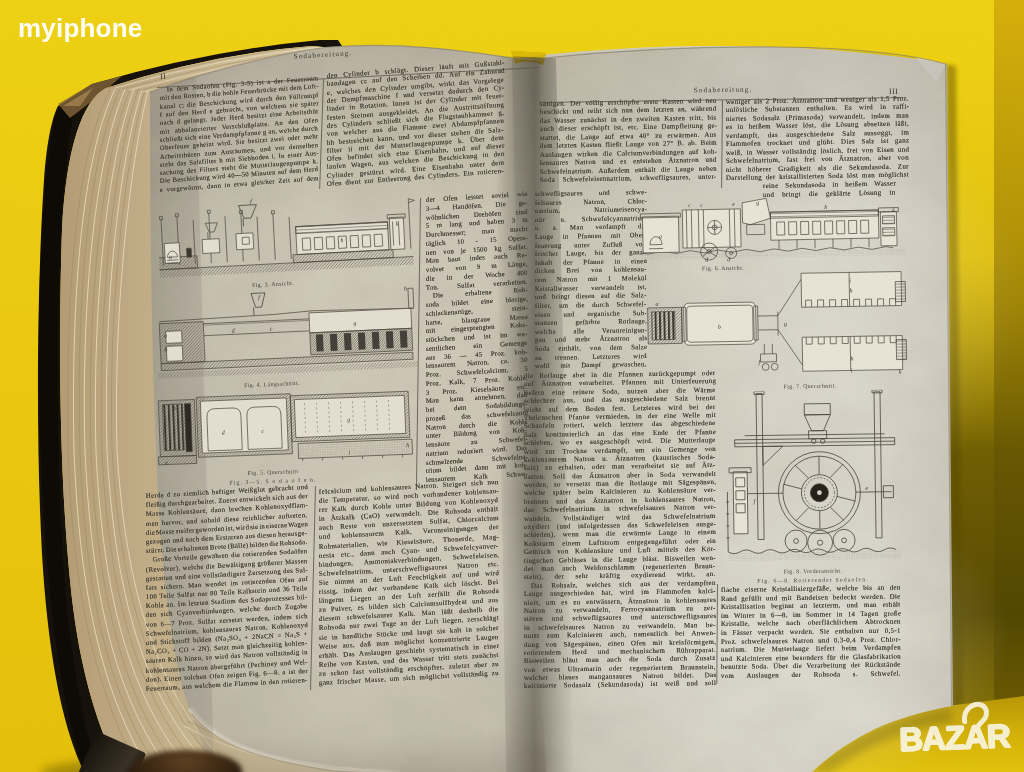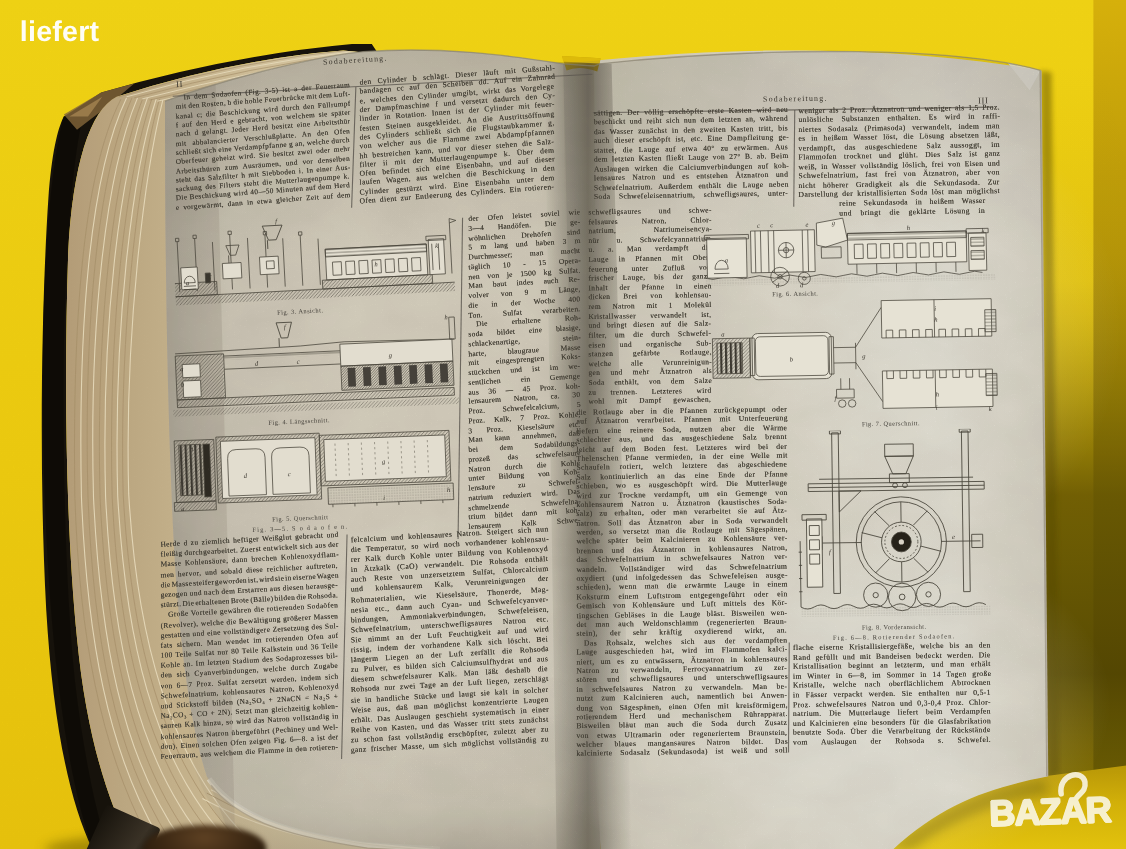--- a/index.html
+++ b/index.html
@@ -703,20 +703,20 @@
         <div class="tl" style="word-spacing: 4.8px;"><span>natrium.  Die Mutterlauge liefert beim Verdampfen</span></div>
         <div class="tl" style="word-spacing: 1.66667px;"><span>und Kalcinieren eine besonders für die Glasfabrikation</span></div>
         <div class="tl" style="word-spacing: 2.33333px;"><span>benutzte Soda. Über die Verarbeitung der Rückstände</span></div>
         <div class="tl" style="word-spacing: 10.4px;"><span>vom Auslaugen der Rohsoda s. Schwefel.</span></div>
       </div>
   </div>
 
   <div id="strap"></div>
   <div id="finger"></div>
 
-  <div id="wm-top">liefert</div>
+  <div id="wm-top">myiphone</div>
   <div id="wm-br">
     <span class="bz" style="left:2px;">BAZAR</span>
     <svg class="abs" width="118" height="78" viewBox="0 0 118 78" style="left:0;top:0;">
       <path d="M68,30 C66,12 88,8 90,20 C91,28 85,30 82,34" fill="none" stroke="#fff" stroke-width="5" stroke-linecap="round"></path>
     </svg>
   </div>
 </div>
 
 </body></html>

